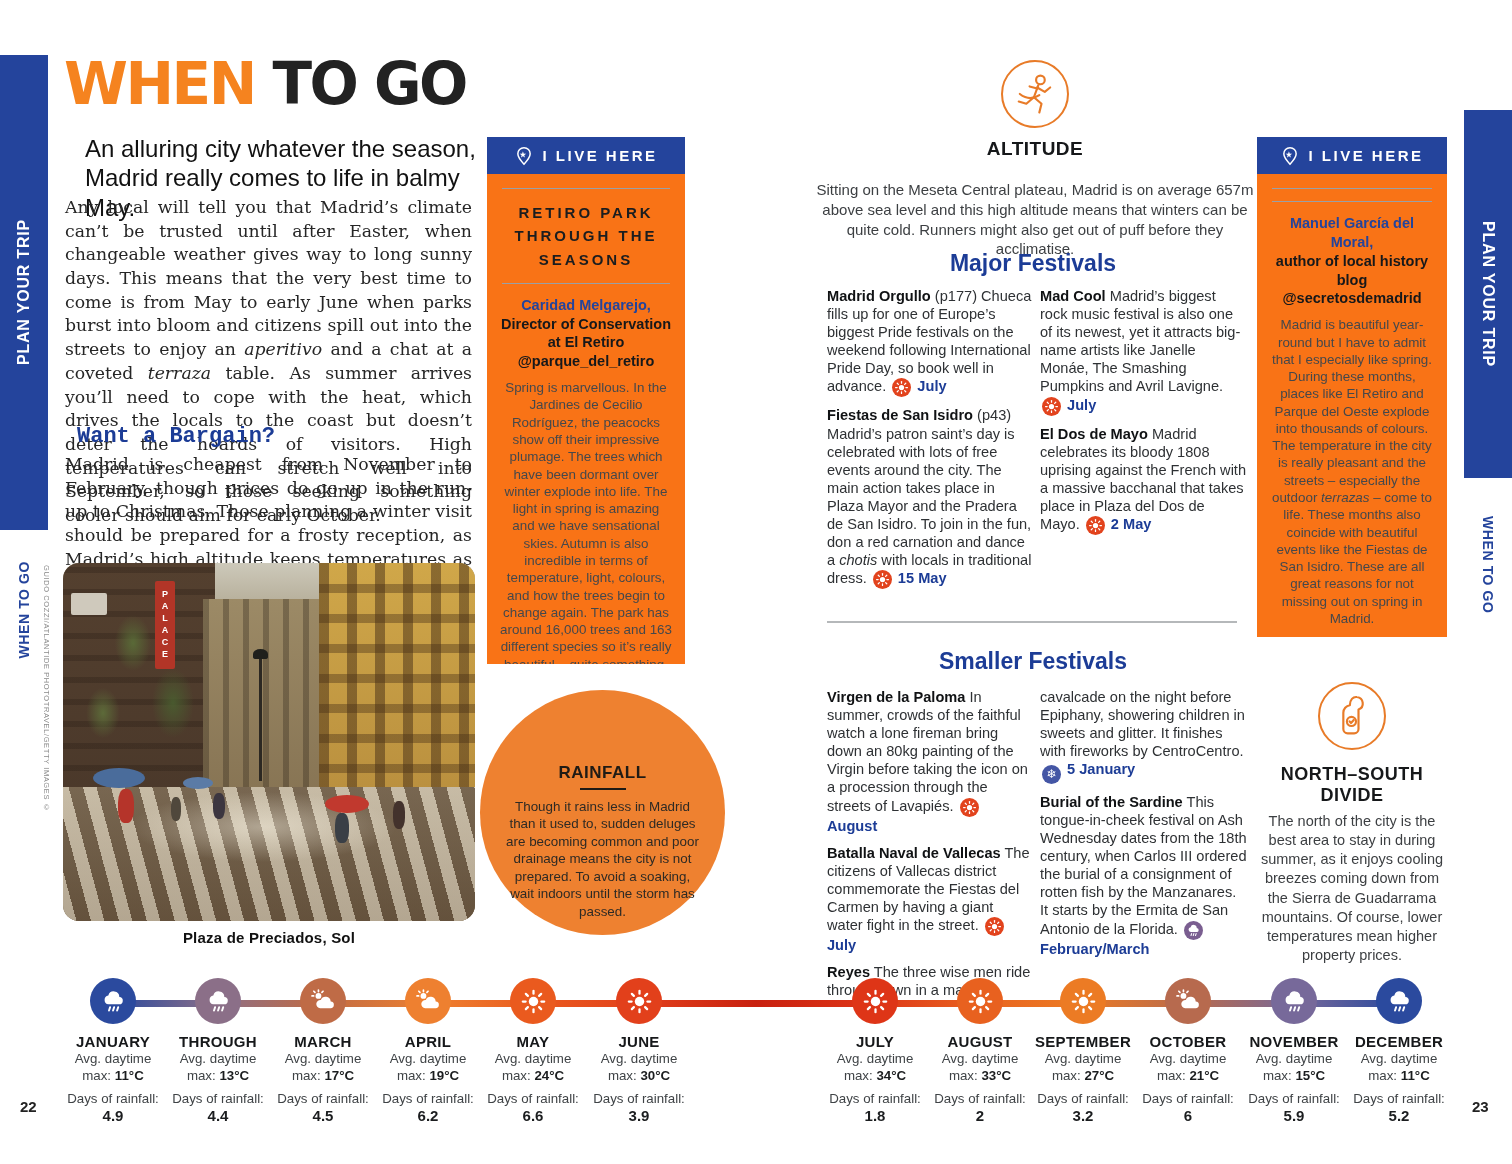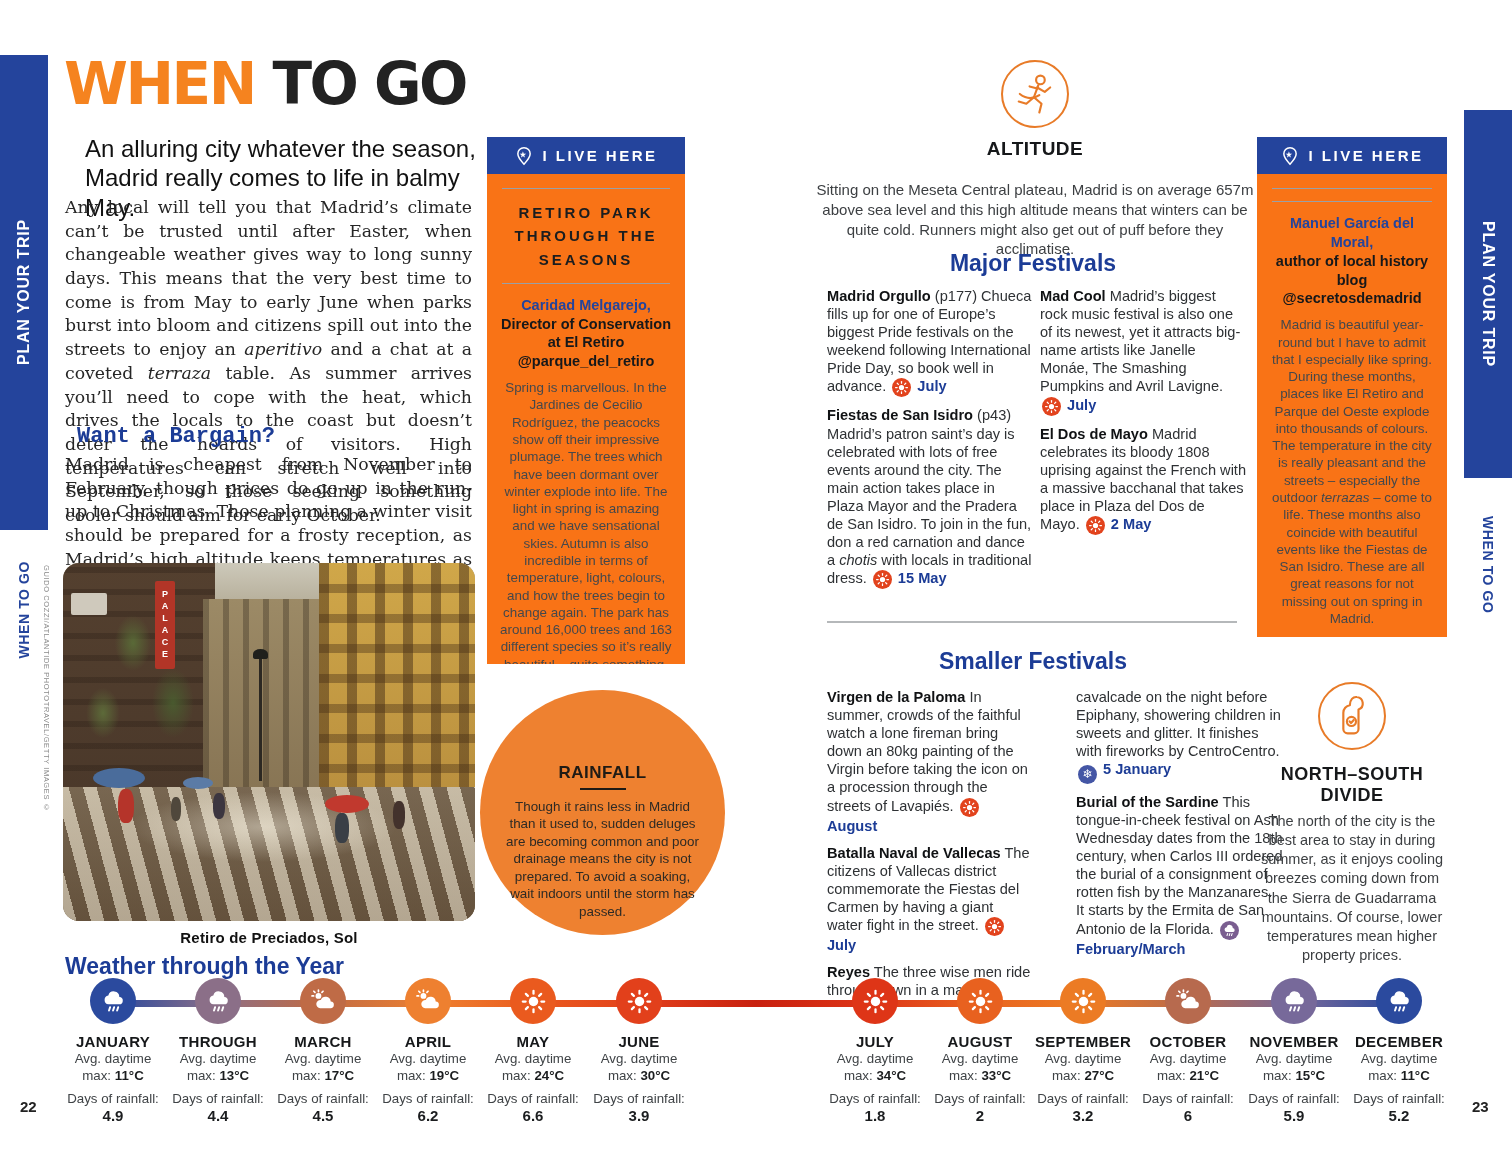--- a/index.html
+++ b/index.html
@@ -208,21 +208,21 @@
     <div class="abs ph-lamphead"></div>
     <span class="umb" style="left:30px;top:205px;width:52px;height:20px;background:#4a6c9b;"></span>
     <span class="umb" style="left:120px;top:214px;width:30px;height:12px;background:#5b7ba6;"></span>
     <span class="umb" style="left:262px;top:232px;width:44px;height:18px;background:#c1392e;"></span>
     <span class="blob" style="left:55px;top:226px;width:16px;height:34px;background:#b5342a;"></span>
     <span class="blob" style="left:272px;top:250px;width:14px;height:30px;background:#3a3f46;"></span>
     <span class="blob" style="left:150px;top:230px;width:12px;height:26px;background:#3c3640;"></span>
     <span class="blob" style="left:330px;top:238px;width:12px;height:28px;background:#43322c;"></span>
     <span class="blob" style="left:108px;top:234px;width:10px;height:24px;background:#50483c;"></span>
   </div>
-  <div class="abs caption" style="left:63px;top:929px;width:412px;text-align:center;">Retiro de Preciados, Sol</div>
+  <div class="abs caption" style="left:63px;top:929px;width:412px;text-align:center;">Plaza de Preciados, Sol</div>
 
   <div class="abs lh-box" style="left:487px;top:137px;width:198px;height:527px;">
     <div class="lh-head">
       <svg width="20" height="20">
           <use href="#sym-pin"></use>
         </svg>
       <span>I LIVE HERE</span>
     </div>
     <div class="lh-body">
       <div class="lh-rule"></div>
@@ -290,21 +290,21 @@
           </svg>
         </span> <span class="date">August</span></p>
     <p class="fest"><b>Batalla Naval de Vallecas</b><span> The citizens of Vallecas district commemorate the Fiestas del Carmen by having a giant water fight in the street. </span><span class="dicon d-sun">
           <svg>
             <use href="#sym-sun"></use>
           </svg>
         </span> <span class="date">July</span></p>
     <p class="fest"><b>Reyes</b><span> The three wise men ride through town in a massive</span></p>
   </div>
 
-  <div class="abs" style="left:1076px;top:688px;width:207px;">
+  <div class="abs" style="left:1040px;top:688px;width:207px;">
     <p class="fest"><span>cavalcade on the night before Epiphany, showering children in sweets and glitter. It finishes with fireworks by CentroCentro. </span><br><span class="dicon d-snow">❄</span> <span class="date">5 January</span></p>
     <p class="fest"><b>Burial of the Sardine</b><span> This tongue-in-cheek festival on Ash Wednesday dates from the 18th century, when Carlos III ordered the burial of a consignment of rotten fish by the Manzanares. It starts by the Ermita de San Antonio de la Florida. </span><span class="dicon d-rain">
           <svg>
             <use href="#sym-rain"></use>
           </svg>
         </span> <span class="date">February/March</span></p>
   </div>
 
   <div class="abs lh-box" style="left:1257px;top:137px;width:190px;height:500px;">
     <div class="lh-head">
@@ -325,21 +325,20 @@
   <div class="abs" style="left:1255px;top:682px;width:194px;">
     <div class="icon-ring">
       <svg width="52" height="52">
           <use href="#sym-hanger"></use>
         </svg>
     </div>
     <div class="sec-title" style="margin-top:14px;font-size:18px;">NORTH–SOUTH DIVIDE</div>
     <div class="sec-text" style="margin-top:6px;font-size:14.5px;">The north of the city is the best area to stay in during summer, as it enjoys cooling breezes coming down from the Sierra de Guadarrama mountains. Of course, lower temperatures mean higher property prices.</div>
   </div>
 
-  <div class="abs bluehead w-head" style="left:65px;top:953px;">Weather through the Year</div>
   <div class="abs w-line"></div>
 
   <div class="month" style="left:58px;">
     <div class="m-circle" style="background-color: rgb(43, 74, 158);">
         <svg>
           <use href="#sym-rain"></use>
         </svg>
       </div>
     <div class="m-name">JANUARY</div>
     <div class="m-line"><span>Avg. daytime</span></div>

